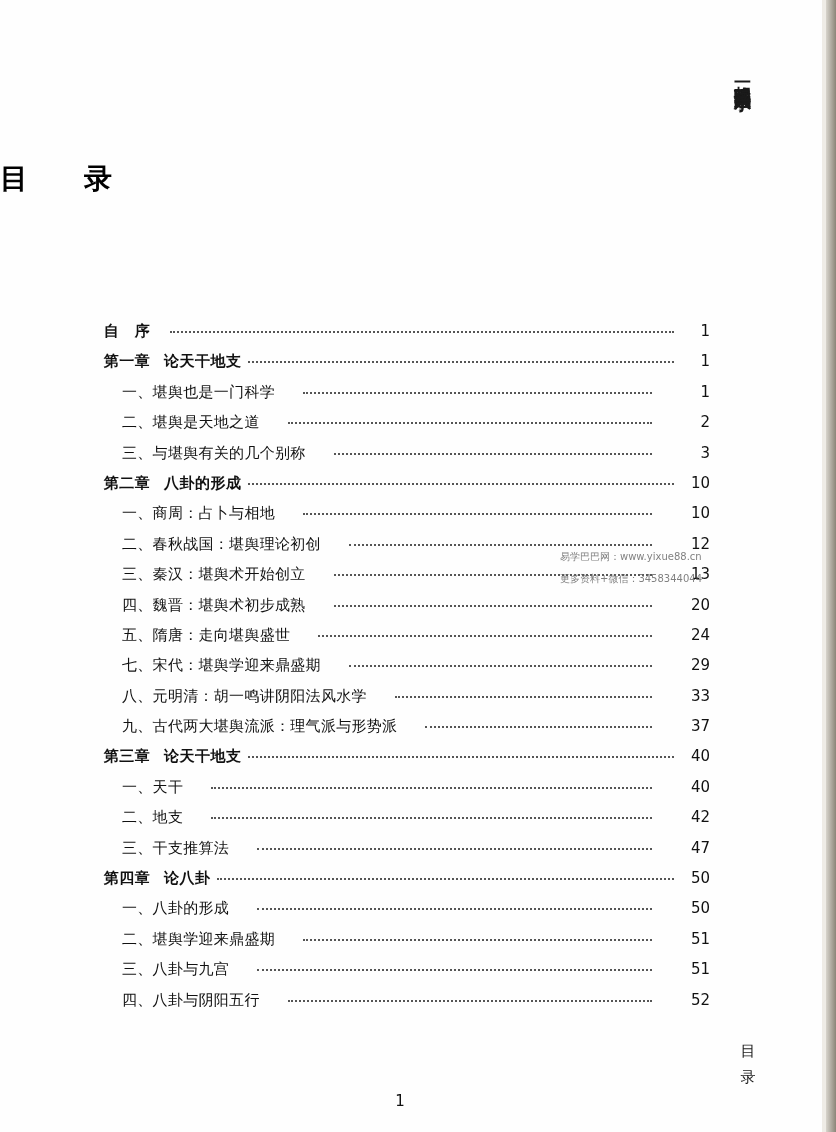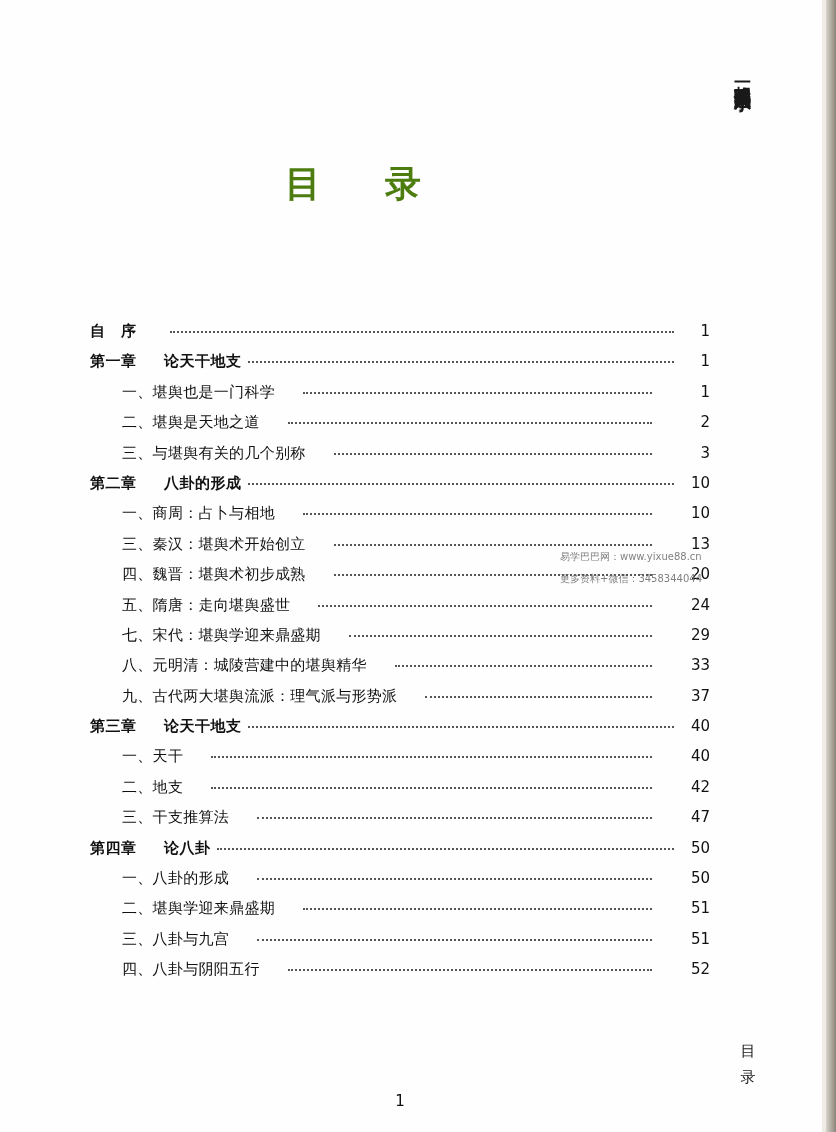--- a/index.html
+++ b/index.html
@@ -65,43 +65,44 @@
     text-align: center;
   }
   .side-marker span {
     display: block;
   }
   .title {
     position: absolute;
     top: 160px;
     left: 0;
     width: 720px;
-    text-align: center;
-    font-size: 36px;
+    text-align: left;
+    font-size: 28px;
     font-weight: bold;
     letter-spacing: 14px;
     font-family: "DejaVu Sans", "Liberation Sans", sans-serif;
-    color: #4d7c0f;
+    color: #000000;
   }
   .toc {
     position: absolute;
     top: 322px;
     left: 90px;
     width: 620px;
   }
   .toc-row {
     display: flex;
     align-items: baseline;
     height: 30.4px;
     font-size: 15px;
     color: #111111;
   }
   .toc-row .label {
     white-space: nowrap;
     font-family: Liberation Mono, monospace;
+    text-align: center;
   }
   .toc-row.level-1 .label {
     font-weight: bold;
     letter-spacing: 0.5px;
   }
   .toc-row.level-1 .chapter {
     display: inline-block;
     min-width: 74px;
   }
   .toc-row.level-2 {
@@ -192,41 +193,46 @@
         <span class="label"><span class="chapter">第二章</span><span>八卦的形成</span></span>
         <span class="dots"></span>
         <span class="page-num">10</span>
       </div>
       <div class="toc-row level-2">
         <span class="label">一、商周：占卜与相地</span>
         <span class="dots"></span>
         <span class="page-num">10</span>
       </div>
       <div class="toc-row level-2">
+        <span class="label">二、春秋战国：堪舆理论初创</span>
+        <span class="dots"></span>
+        <span class="page-num">12</span>
+      </div>
+      <div class="toc-row level-2">
         <span class="label">三、秦汉：堪舆术开始创立</span>
         <span class="dots"></span>
         <span class="page-num">13</span>
       </div>
       <div class="toc-row level-2">
         <span class="label">四、魏晋：堪舆术初步成熟</span>
         <span class="dots"></span>
         <span class="page-num">20</span>
       </div>
       <div class="toc-row level-2">
         <span class="label">五、隋唐：走向堪舆盛世</span>
         <span class="dots"></span>
         <span class="page-num">24</span>
       </div>
       <div class="toc-row level-2">
         <span class="label">七、宋代：堪舆学迎来鼎盛期</span>
         <span class="dots"></span>
         <span class="page-num">29</span>
       </div>
       <div class="toc-row level-2">
-        <span class="label">八、元明清：城陵营建中的堪舆精华</span>
+        <span class="label">八、元明清：胡一鸣讲阴阳法风水学</span>
         <span class="dots"></span>
         <span class="page-num">33</span>
       </div>
       <div class="toc-row level-2">
         <span class="label">九、古代两大堪舆流派：理气派与形势派</span>
         <span class="dots"></span>
         <span class="page-num">37</span>
       </div>
       <div class="toc-row level-1">
         <span class="label"><span class="chapter">第三章</span><span>论天干地支</span></span>

